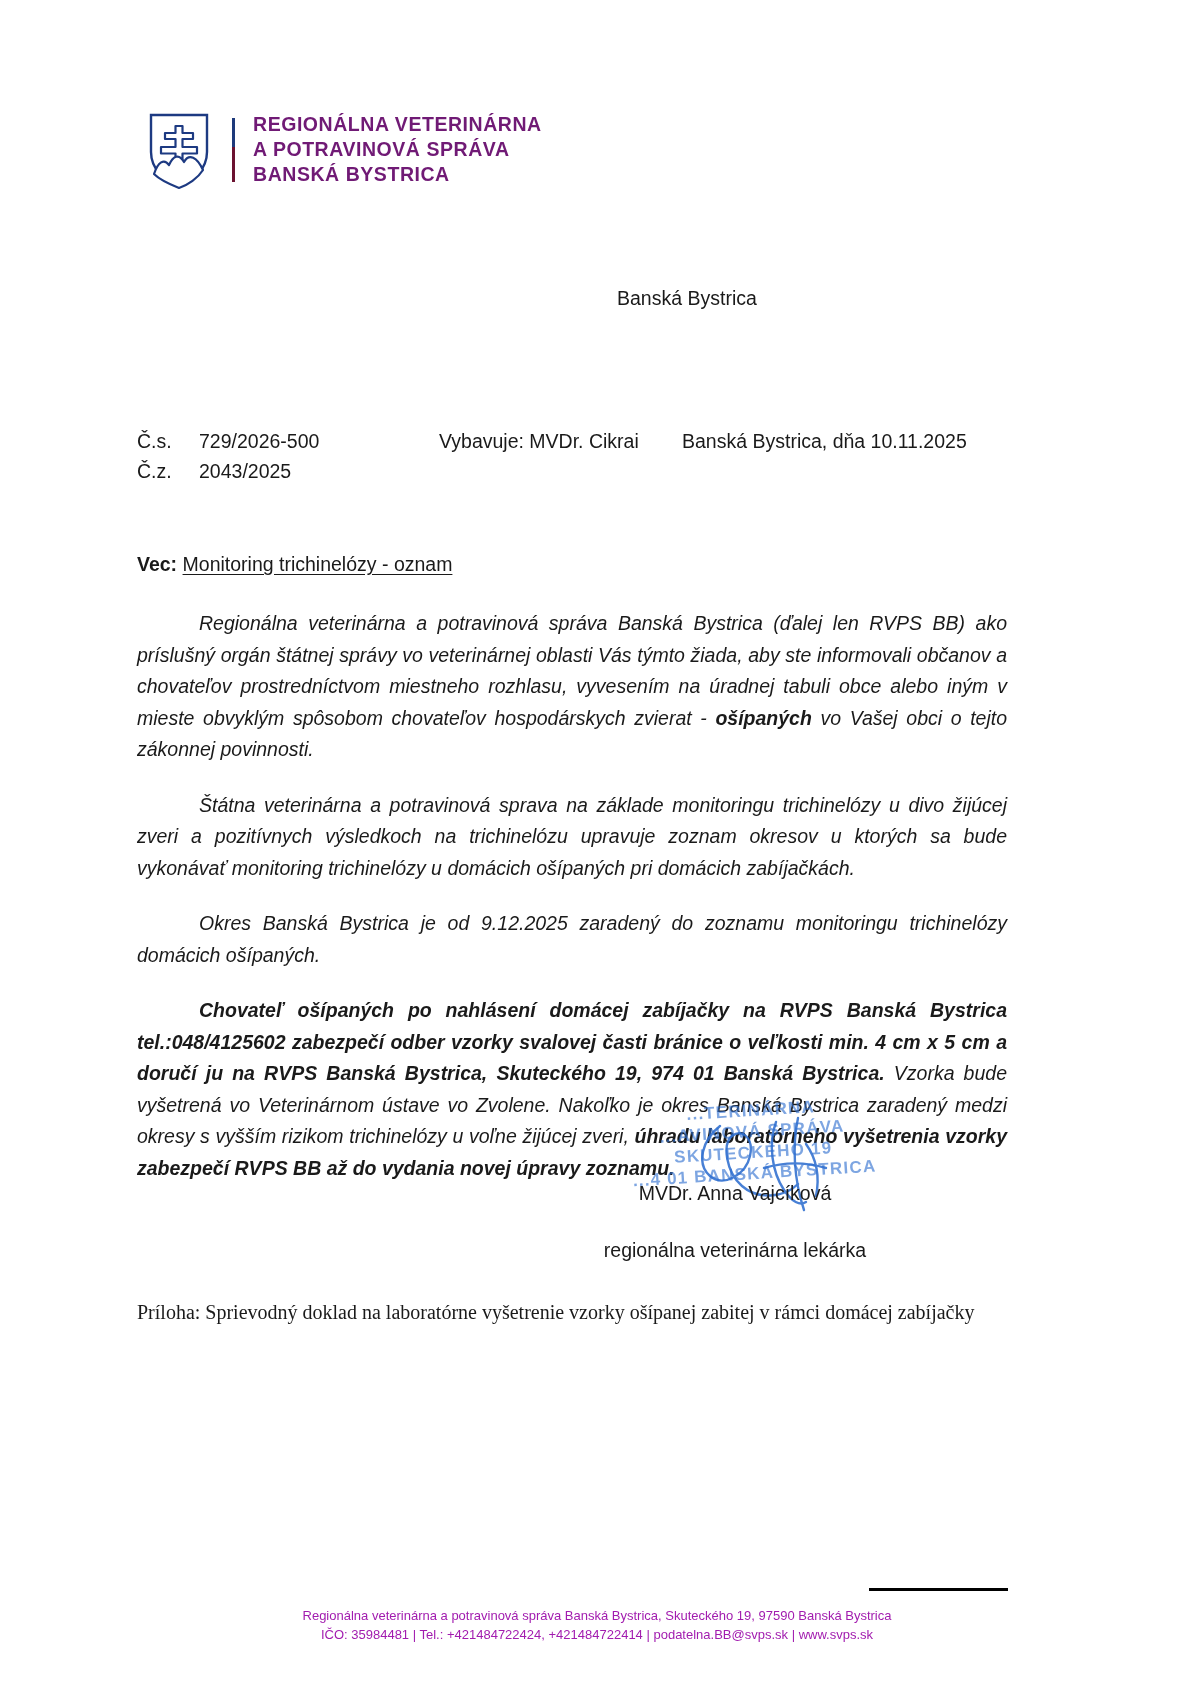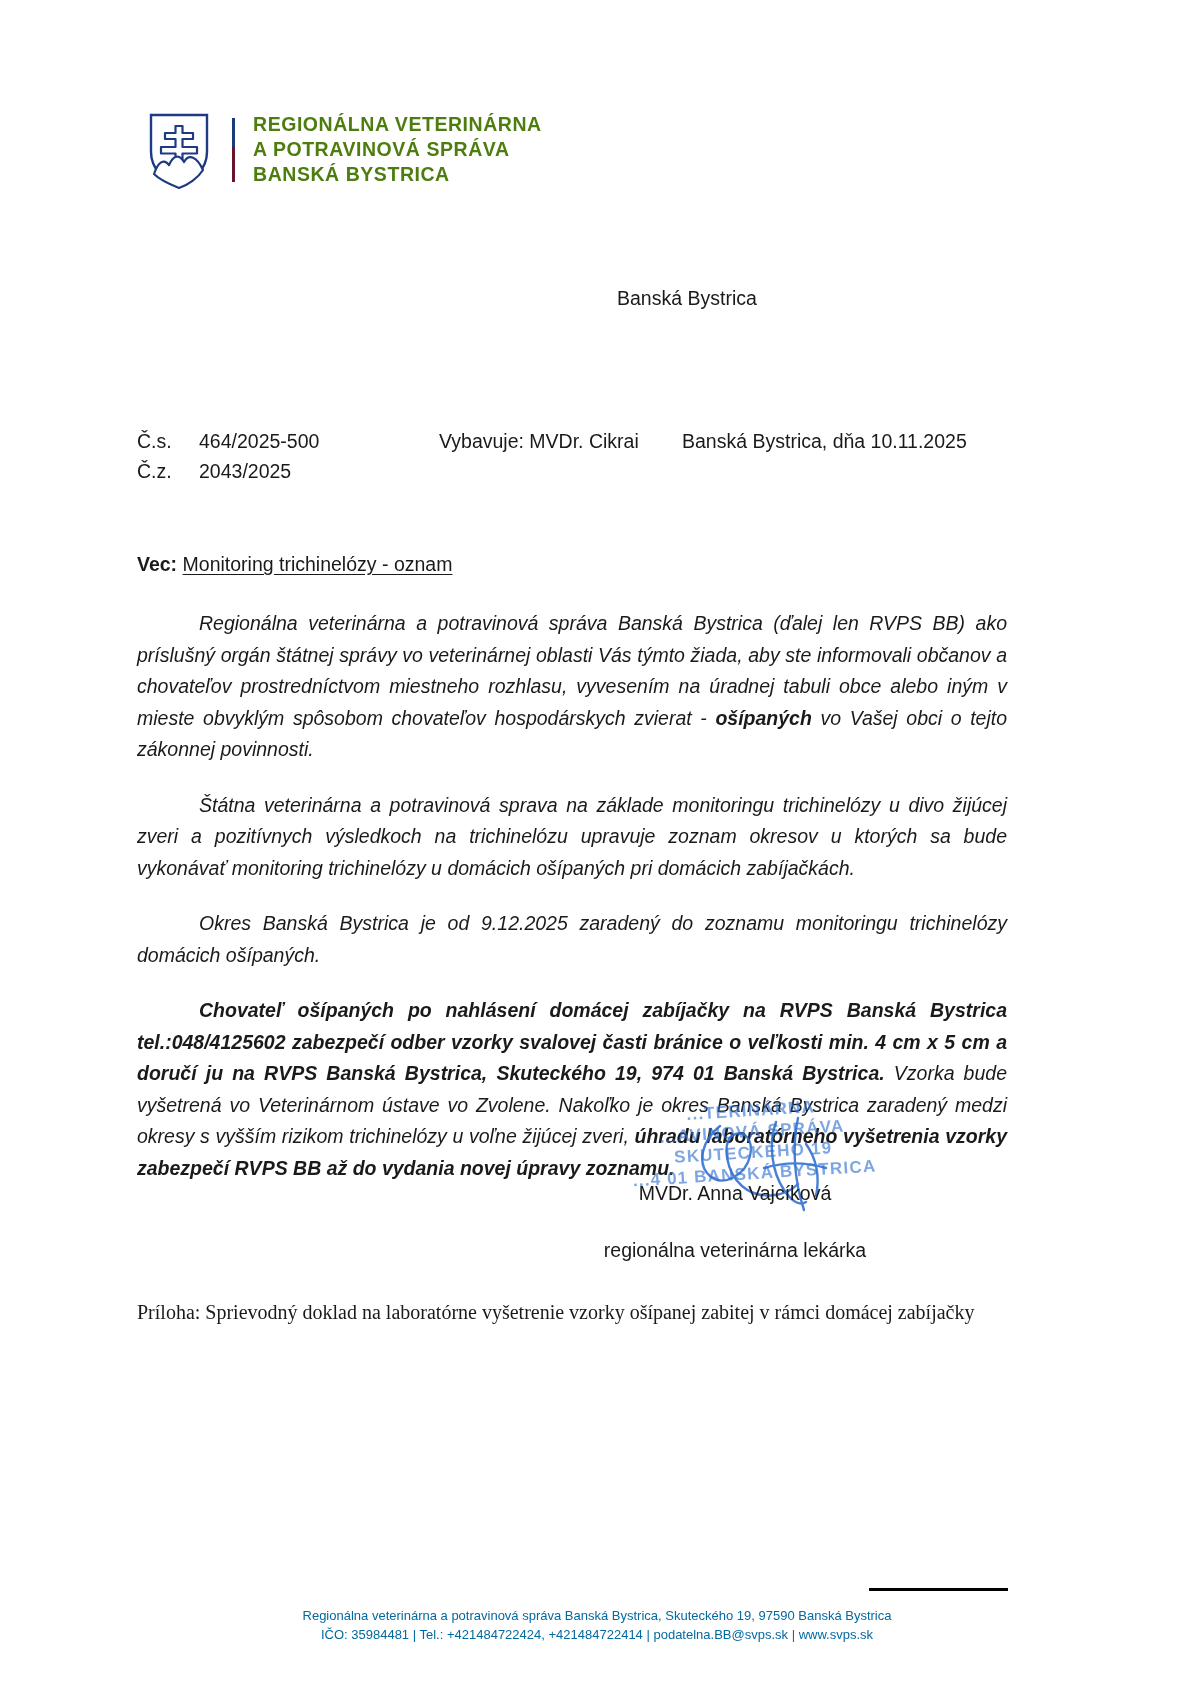--- a/index.html
+++ b/index.html
@@ -39,21 +39,21 @@
   .lh-rule {
     width: 3px;
     align-self: stretch;
     margin-left: 22px;
     margin-top: 6px;
     margin-bottom: 8px;
     background: linear-gradient(to bottom, #1e3a7b 0%, #1e3a7b 45%, #6b1230 45%, #6b1230 100%);
   }
   .lh-text {
     margin-left: 18px;
-    color: #4d7c0f;
+    color: #701a75;
     font-weight: bold;
     font-size: 19.5px;
     line-height: 25px;
     letter-spacing: 0.55px;
   }
   .lh-text div { white-space: nowrap; }
 
   
   .recipient {
     position: absolute;
@@ -175,21 +175,21 @@
     background: #000000;
   }
   .footer {
     position: absolute;
     left: 4px;
     right: 0;
     top: 1606px;
     text-align: center;
     font-size: 13px;
     line-height: 19px;
-    color: #0369a1;
+    color: #a21caf;
   }
 </style>
 </head>
 <body>
 
 <div class="page">
 
   <div class="letterhead">
     <svg class="emblem" viewBox="0 0 62 78">
       <path d="M3 3 H59 V40 C59 58 44 70 31 75 C18 70 3 58 3 40 Z" fill="#ffffff" stroke="#1d3a82" stroke-width="2.4"></path>
@@ -204,21 +204,21 @@
     </div>
   </div>
 
   <div class="recipient">
     <div>Banská Bystrica</div>
   </div>
 
   <div class="refblock">
     <div class="ref-line1">
       <span class="ref-cs">Č.s.</span>
-      <span class="ref-num">464/2025-500</span>
+      <span class="ref-num">729/2026-500</span>
       <span class="ref-vyb">Vybavuje: MVDr. Cikrai</span>
       <span class="ref-date">Banská Bystrica, dňa 10.11.2025</span>
     </div>
     <div class="ref-line2">
       <span class="ref-cs">Č.z.</span>
       <span class="ref-num">2043/2025</span>
     </div>
   </div>
 
   <div class="subject">

